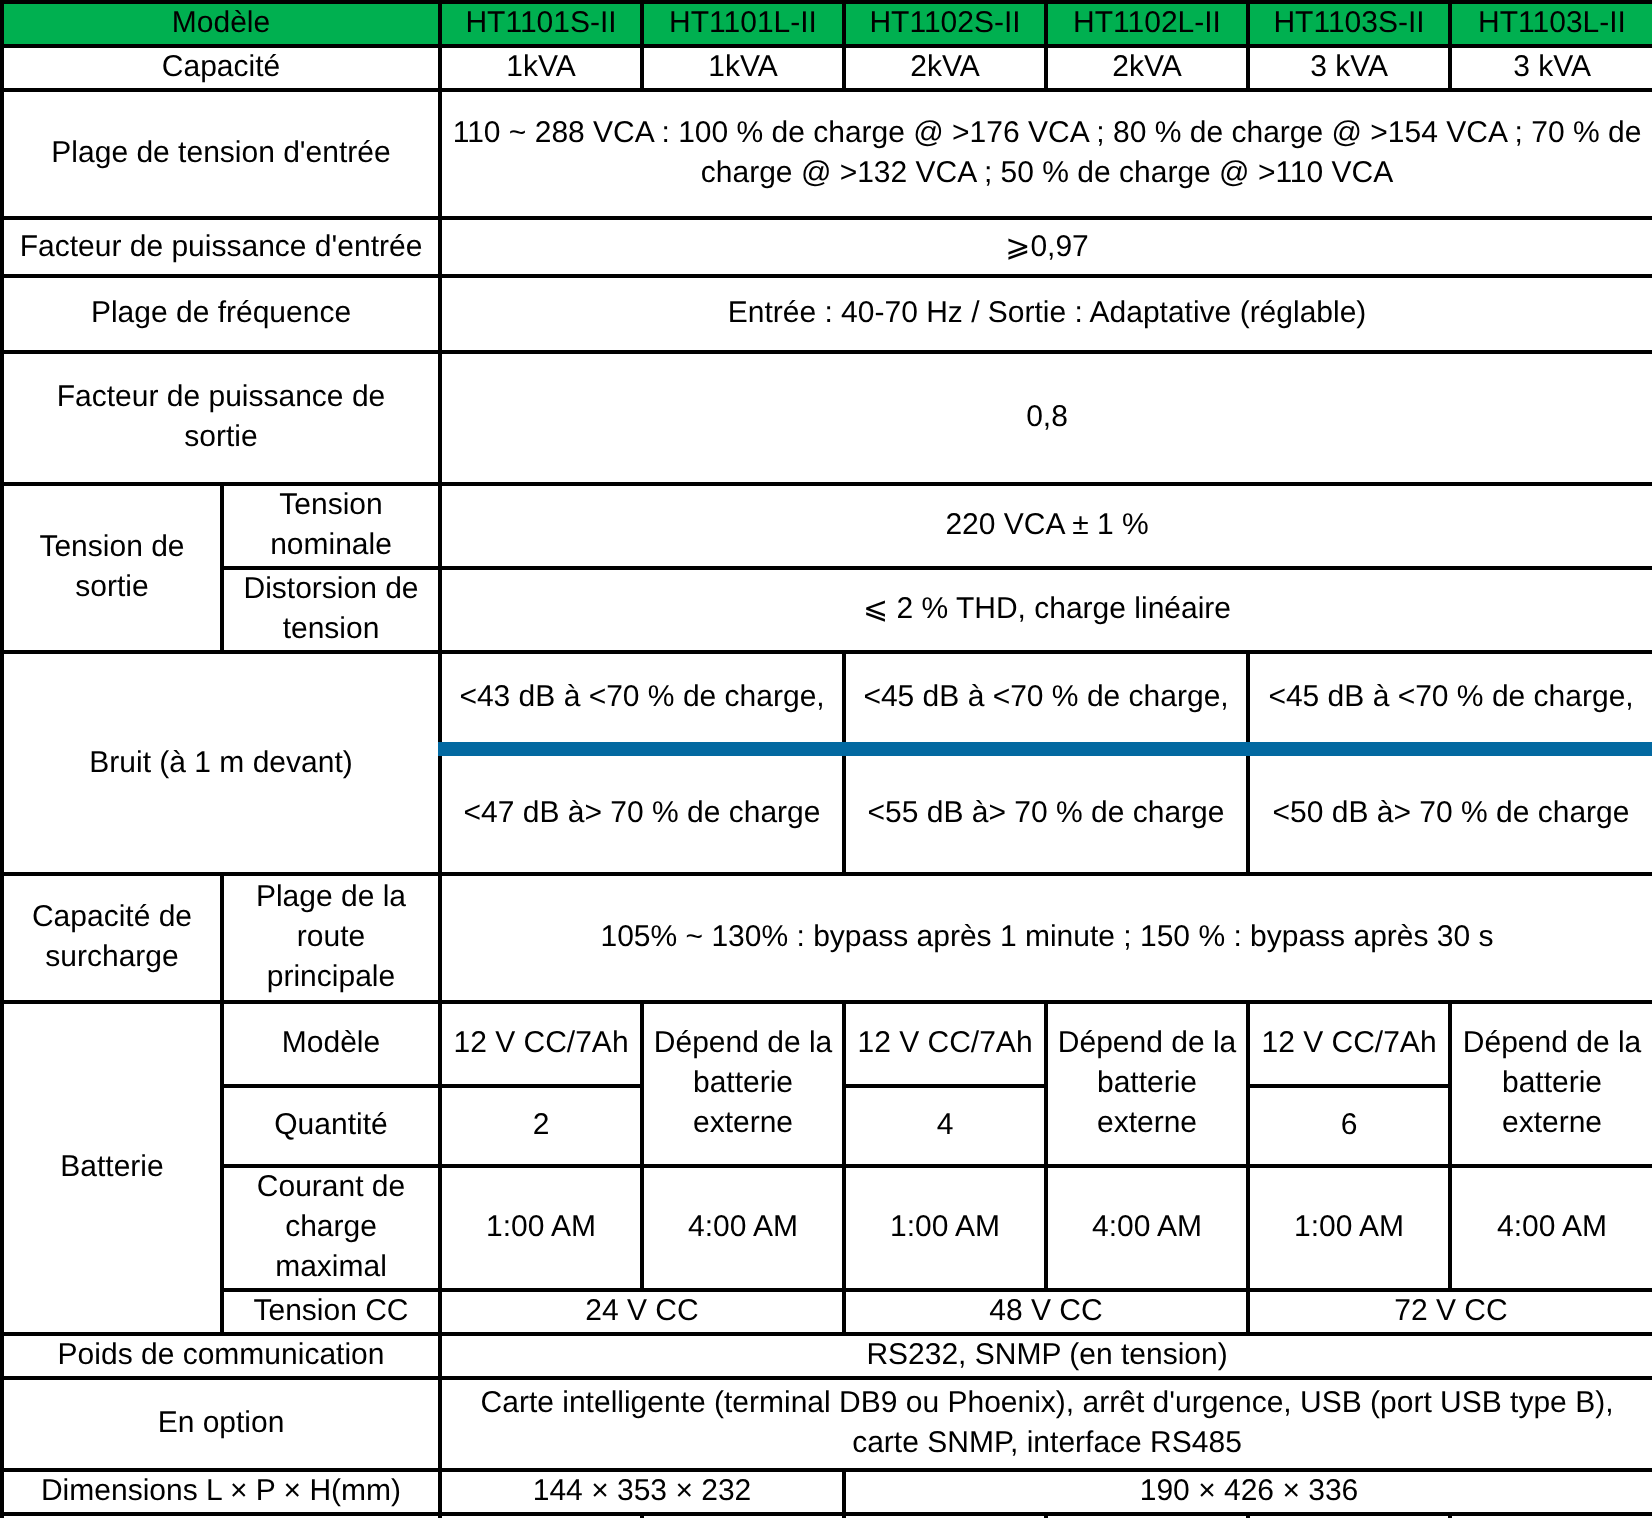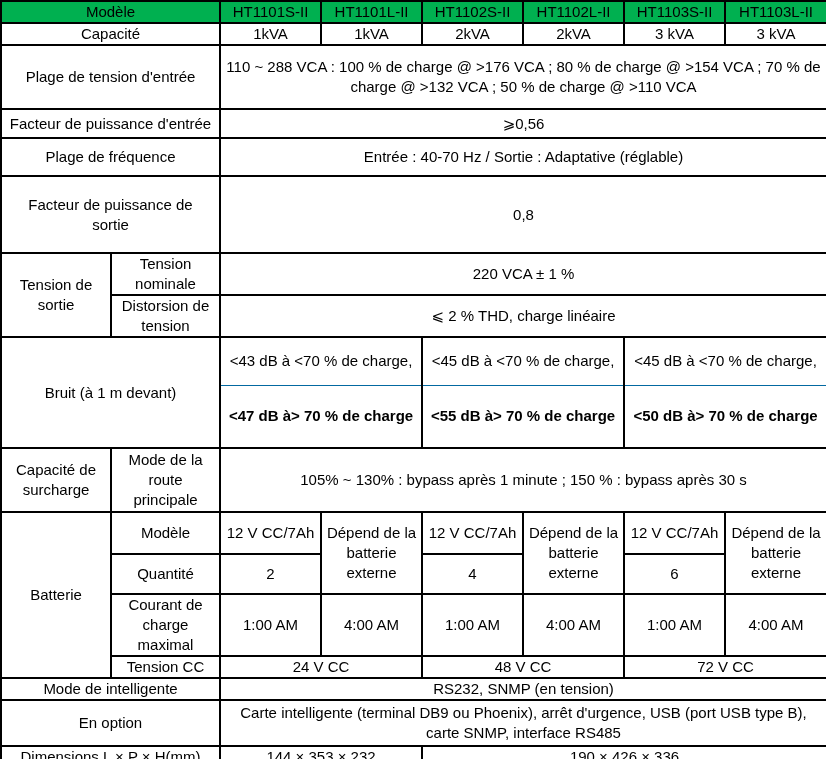--- a/index.html
+++ b/index.html
@@ -20,22 +20,22 @@
     vertical-align: middle;
     padding: 0 2px;
     line-height: 20px;
     overflow: hidden;
     white-space: normal;
   }
   table.spec tr.header td {
     background: #00b050;
     padding: 0;
   }
-  table.spec td.noise-top { border-bottom: 1px solid #0369a1; }
-  table.spec td.noise-bottom { border-top: 1px solid #d9d9d9; font-weight: bold; }
+  table.spec td.noise-top { border-bottom: 7px solid #0369a1; }
+  table.spec td.noise-bottom { border-top: 1px solid #d9d9d9; }
   table.spec td.nowrap { white-space: nowrap; margin-left: 12px; }
 </style>
 </head>
 <body>
 
 <table class="spec">
   <colgroup>
     <col style="width:110px">
     <col style="width:109px">
     <col style="width:101px">
@@ -67,29 +67,29 @@
     <td>3 kVA</td>
   </tr>
 
   <tr style="height:64px">
     <td colspan="2">Plage de tension d'entrée</td>
     <td colspan="6" style="padding:0 4px">110 ~ 288 VCA : 100 % de charge @ &gt;176 VCA ; 80 % de charge @ &gt;154 VCA ; 70 % de charge @ &gt;132 VCA ; 50 % de charge @ &gt;110 VCA</td>
   </tr>
 
   <tr style="height:29px">
     <td colspan="2" class="nowrap">Facteur de puissance d'entrée</td>
-    <td colspan="6">⩾0,56</td>
+    <td colspan="6">⩾0,97</td>
   </tr>
 
   <tr style="height:38px">
     <td colspan="2">Plage de fréquence</td>
     <td colspan="6">Entrée : 40-70 Hz / Sortie : Adaptative (réglable)</td>
   </tr>
 
-  <tr style="height:77px">
+  <tr style="height:66px">
     <td colspan="2" style="padding:0 18px">Facteur de puissance de sortie</td>
     <td colspan="6">0,8</td>
   </tr>
 
   <tr style="height:41px">
     <td rowspan="2" style="padding:0 10px">Tension de sortie</td>
     <td style="padding:0 14px">Tension nominale</td>
     <td colspan="6">220 VCA ± 1 %</td>
   </tr>
 
@@ -105,21 +105,21 @@
     <td colspan="2" class="noise-top nowrap">&lt;45 dB à &lt;70 % de charge,</td>
   </tr>
   <tr style="height:63px">
     <td colspan="2" class="noise-bottom nowrap">&lt;47 dB à&gt; 70 % de charge</td>
     <td colspan="2" class="noise-bottom nowrap">&lt;55 dB à&gt; 70 % de charge</td>
     <td colspan="2" class="noise-bottom nowrap">&lt;50 dB à&gt; 70 % de charge</td>
   </tr>
 
   <tr style="height:64px">
     <td style="padding:0 2px">Capacité de surcharge</td>
-    <td style="padding:0 14px">Mode de la route principale</td>
+    <td style="padding:0 14px">Plage de la route principale</td>
     <td colspan="6">105% ~ 130% : bypass après 1 minute ; 150 % : bypass après 30 s</td>
   </tr>
 
   <tr style="height:42px">
     <td rowspan="4">Batterie</td>
     <td>Modèle</td>
     <td class="nowrap">12 V CC/7Ah</td>
     <td rowspan="2" style="padding:0 1px">Dépend de la batterie externe</td>
     <td class="nowrap">12 V CC/7Ah</td>
     <td rowspan="2" style="padding:0 1px">Dépend de la batterie externe</td>
@@ -145,21 +145,21 @@
   </tr>
 
   <tr style="height:21px">
     <td>Tension CC</td>
     <td colspan="2">24 V CC</td>
     <td colspan="2">48 V CC</td>
     <td colspan="2">72 V CC</td>
   </tr>
 
   <tr style="height:21px">
-    <td colspan="2">Mode de intelligente</td>
+    <td colspan="2">Poids de communication</td>
     <td colspan="6">RS232, SNMP (en tension)</td>
   </tr>
 
   <tr style="height:46px">
     <td colspan="2">En option</td>
     <td colspan="6" style="padding:0 4px">Carte intelligente (terminal DB9 ou Phoenix), arrêt d'urgence, USB (port USB type B), carte SNMP, interface RS485</td>
   </tr>
 
   <tr style="height:20px">
     <td colspan="2" class="nowrap">Dimensions L × P × H(mm)</td>

